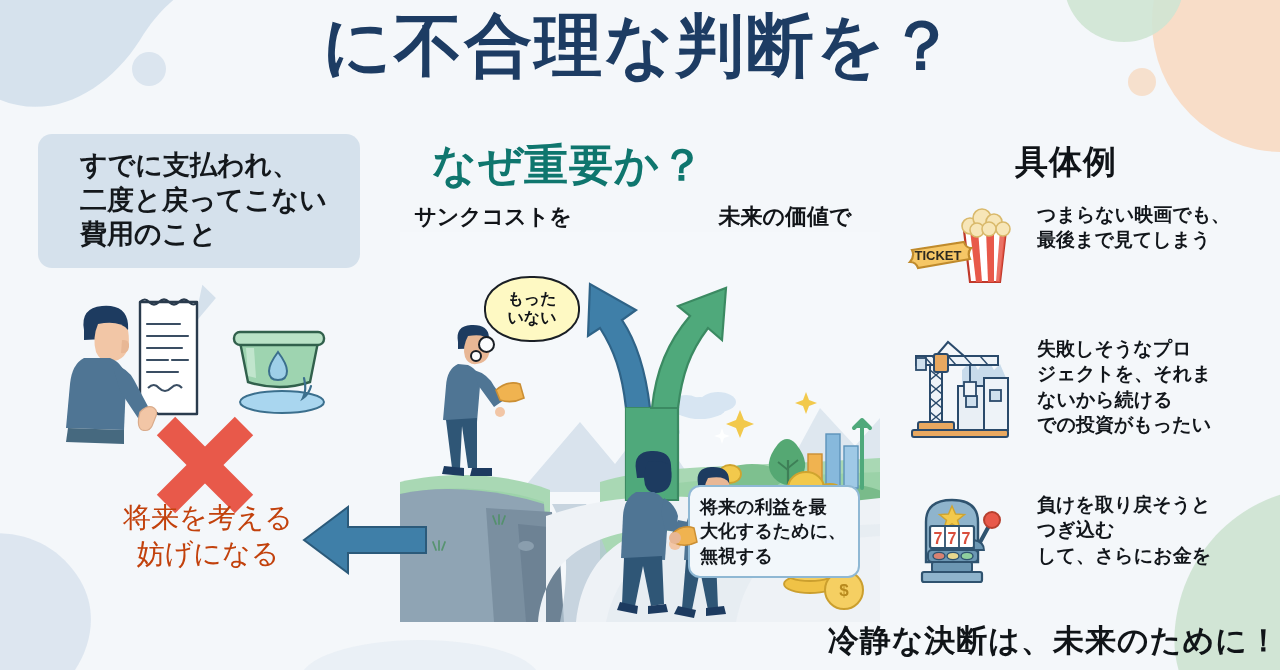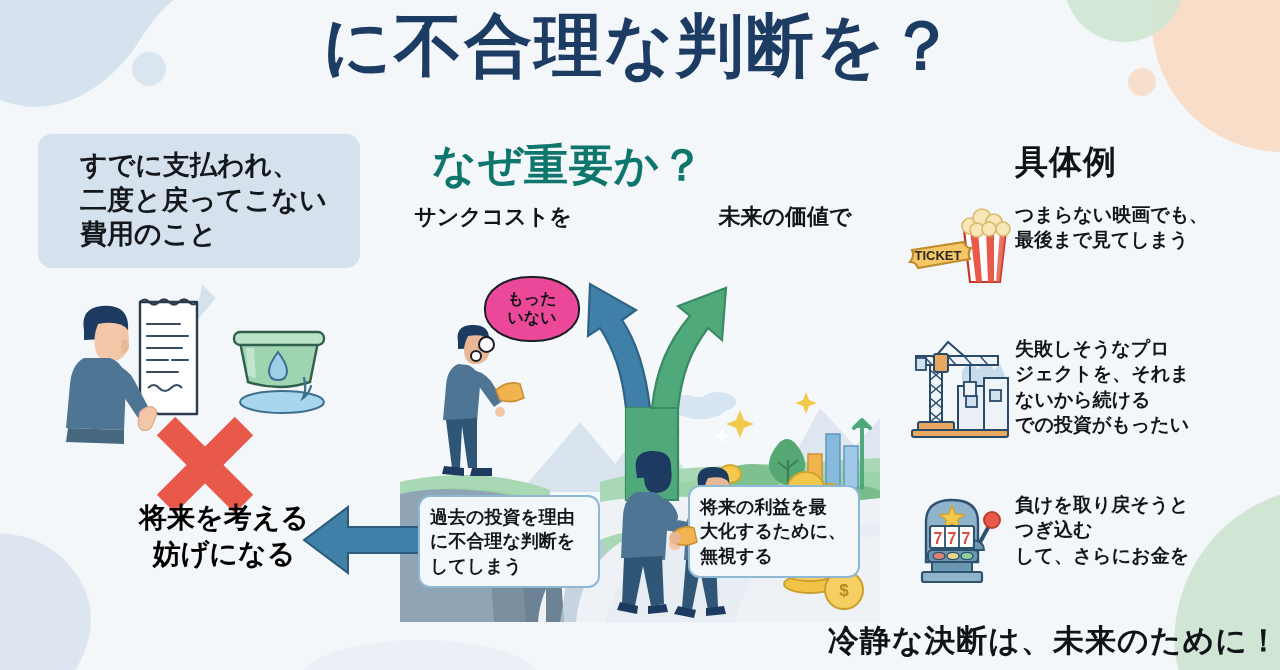--- a/index.html
+++ b/index.html
@@ -61,27 +61,27 @@
     top: 286px;
     width: 0;
     height: 0;
     border-left: 16px solid #d5e1ec;
     border-top: 10px solid transparent;
     border-bottom: 30px solid transparent;
     transform: rotate(12deg);
   }
   #left-caption {
     position: absolute;
-    left: 104px;
+    left: 88px;
     top: 500px;
     width: 240px;
     text-align: center;
     font-size: 28px;
-    font-weight: bold;
-    color: #000000;
+    font-weight: normal;
+    color: #c2410c;
     line-height: 1.3;
   }
   
   #center-heading {
     position: absolute;
     left: 432px;
     top: 136px;
     width: 480px;
     font-size: 44px;
     font-weight: bold;
@@ -97,21 +97,21 @@
     text-align: center;
   }
   #branch-left { left: 408px; top: 203px; width: 170px; }
   #branch-right { left: 700px; top: 203px; width: 170px; }
   #thought-bubble {
     position: absolute;
     left: 484px;
     top: 276px;
     width: 92px;
     height: 62px;
-    background: #ec4899;
+    background: #fef9c3;
     border: 2.5px solid #1a1f25;
     border-radius: 46px / 31px;
     display: flex;
     align-items: center;
     justify-content: center;
     text-align: center;
     font-size: 16px;
     font-weight: bold;
     color: #111418;
     line-height: 1.18;
@@ -174,20 +174,21 @@
     align-items: center;
     justify-content: center;
   }
   .example-text {
     font-size: 19px;
     font-weight: bold;
     color: #12161b;
     line-height: 1.33;
     padding-top: 2px;
     width: 245px;
+    margin-left: 22px;
   }
   #ex-row-0 { top: 200px; }
   #ex-row-1 { top: 334px; }
   #ex-row-2 { top: 490px; }
 
   svg { display: block; overflow: visible; }
   .scene { position: absolute; }
 </style>
 </head>
 <body>
@@ -409,25 +410,20 @@
     <path d="M30,14 q19,-3 23,6 q3,20 -9,24 q-13,4 -17,-7 q-3,-11 3,-23 z" fill="#1d3b60"></path>
     <path d="M18,44 q-12,6 -13,24 l-2,42 l44,2 l3,-44 q0,-18 -14,-24 z" fill="#4f7594"></path>
     <path d="M46,50 q11,6 14,18 l-2,16 l-11,-2 l-4,-18 z" fill="#4f7594"></path>
     <path d="M54,86 q10,-10 22,-6 l3,14 q-12,6 -22,1 z" fill="#f0b350" stroke="#cb8f34" stroke-width="1.5"></path>
     <circle cx="57" cy="90" r="6" fill="#e8b795"></circle>
     <path d="M6,110 l-2,46 l13,2 l8,-40 l8,40 l13,-2 l-2,-48 z" fill="#2f5676"></path>
     <path d="M2,154 l18,4 l-1,8 l-20,-4 z" fill="#1d3b60"></path>
     <path d="M30,158 l18,-2 l2,8 l-20,2 z" fill="#1d3b60"></path>
   </svg>
 
-  <div class="callout" id="callout-left">
-    <div>過去の投資を理由</div>
-    <div>に不合理な判断を</div>
-    <div>してしまう</div>
-  </div>
 
   <div class="callout" id="callout-right">
     <div>将来の利益を最</div>
     <div>大化するために、</div>
     <div>無視する</div>
   </div>
 
   <div id="thought-bubble">
     <div>
       <div>もった</div>

